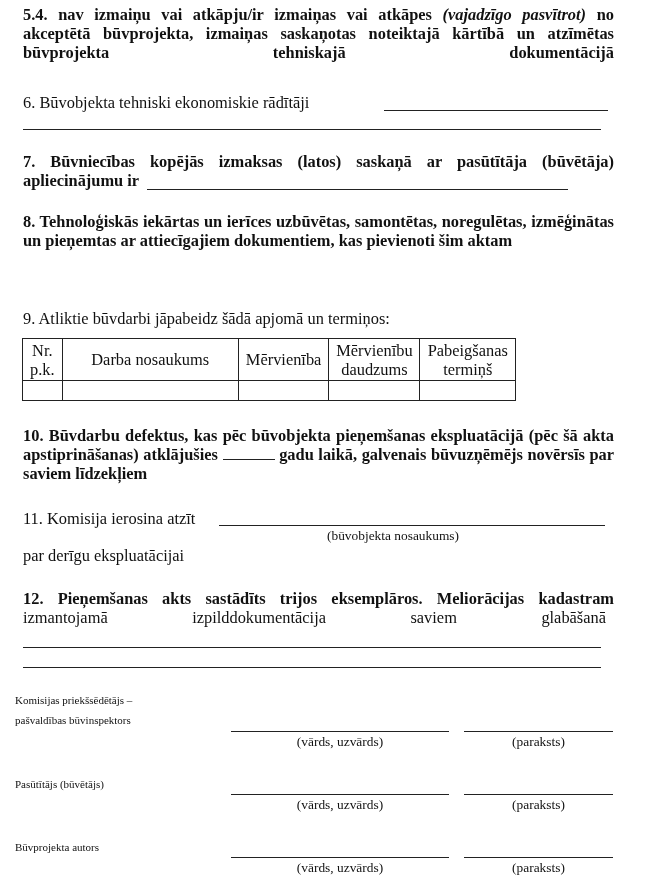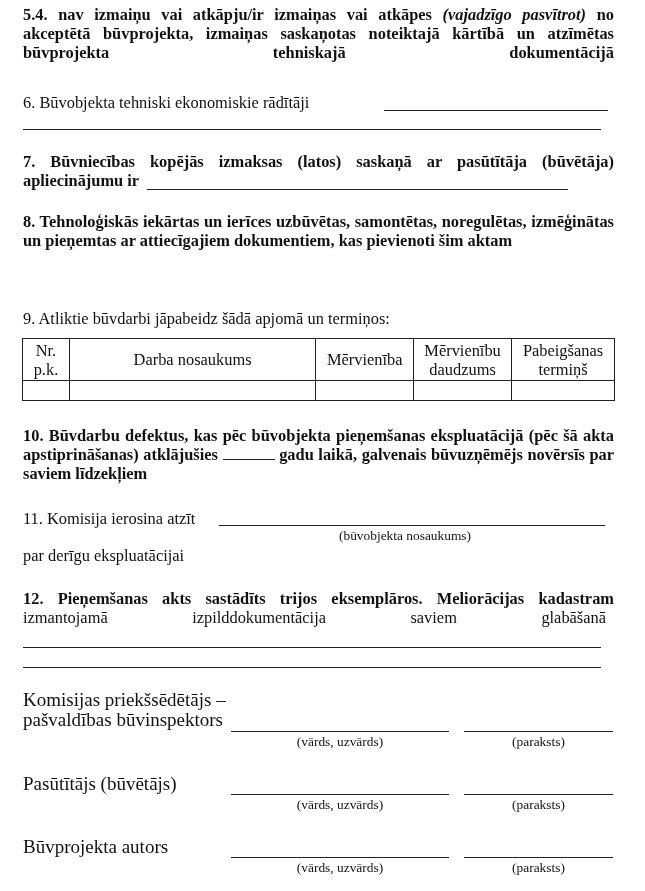--- a/index.html
+++ b/index.html
@@ -8,29 +8,29 @@
     font-family: "Liberation Serif", "DejaVu Serif", serif;
     color: #111111; font-size: 16.4px; line-height: 19px;
   }
   .abs { position: absolute; }
   .para { position: absolute; left: 23px; width: 591px; text-align: justify; font-weight: bold; }
   .line { position: absolute; height: 0; border-top: 1.3px solid #222; }
   .small { font-size: 13.4px; line-height: 15px; position: absolute; text-align: center; }
   .inl-line { display: inline-block; border-bottom: 1.3px solid #222; height: 14px; vertical-align: baseline; }
   .justify-last { text-align-last: justify; }
   table.works {
-    position: absolute; left: 22px; top: 338px; width: 593px;
+    position: absolute; left: 22px; top: 338px; width: 494px;
     border-collapse: collapse; font-size: 16.4px; line-height: 19px;
   }
   table.works td, table.works th {
     border: 1.4px solid #222; text-align: center; font-weight: normal; padding: 0 2px;
   }
   table.works tr.hdr th { height: 41px; }
   table.works tr.empty td { height: 19px; }
-  .sig-label { position: absolute; left: 23px; font-size: 19px; line-height: 20px; }
+  .sig-label { position: absolute; left: 15px; font-size: 11px; line-height: 20px; }
 </style>
 </head>
 <body>
 
 <div class="para justify-last" style="top:5px;">
   <span>5.4. nav izmaiņu vai atkāpju/ir izmaiņas vai atkāpes </span><i>(vajadzīgo pasvītrot)</i><span> no akceptētā būvprojekta, izmaiņas saskaņotas noteiktajā kārtībā un atzīmētas būvprojekta tehniskajā dokumentācijā</span>
 </div>
 
 <div class="abs" style="left:23px; top:93px;">6. Būvobjekta tehniski ekonomiskie rādītāji</div>
 <div class="line" style="left:384px; width:224px; top:110px;"></div>
@@ -73,21 +73,21 @@
   </table>
 
 <div class="para" style="top:426px;">
   <span>10. Būvdarbu defektus, kas pēc būvobjekta pieņemšanas ekspluatācijā (pēc šā akta apstiprināšanas) atklājušies</span>
   <span class="inl-line" style="width:52px;"></span>
   <span>gadu laikā, galvenais būvuzņēmējs novērsīs par saviem līdzekļiem</span>
 </div>
 
 <div class="abs" style="left:23px; top:509px;">11. Komisija ierosina atzīt</div>
 <div class="line" style="left:219px; width:386px; top:525px;"></div>
-<div class="small" style="left:300px; width:210px; top:528px;">(būvobjekta nosaukums)</div>
+<div class="small" style="left:288px; width:210px; top:528px;">(būvobjekta nosaukums)</div>
 <div class="abs" style="left:23px; top:546px;">par derīgu ekspluatācijai</div>
 
 <div class="para justify-last" style="top:589px;">12. Pieņemšanas akts sastādīts trijos eksemplāros. Meliorācijas kadastram</div>
 <div class="abs" style="left:23px; width:583px; top:608px; display:flex; justify-content:space-between;">
   <span>izmantojamā</span>
   <span>izpilddokumentācija</span>
   <span>saviem</span>
   <span>glabāšanā</span>
 </div>
 <div class="line" style="left:23px; width:578px; top:647px;"></div>

